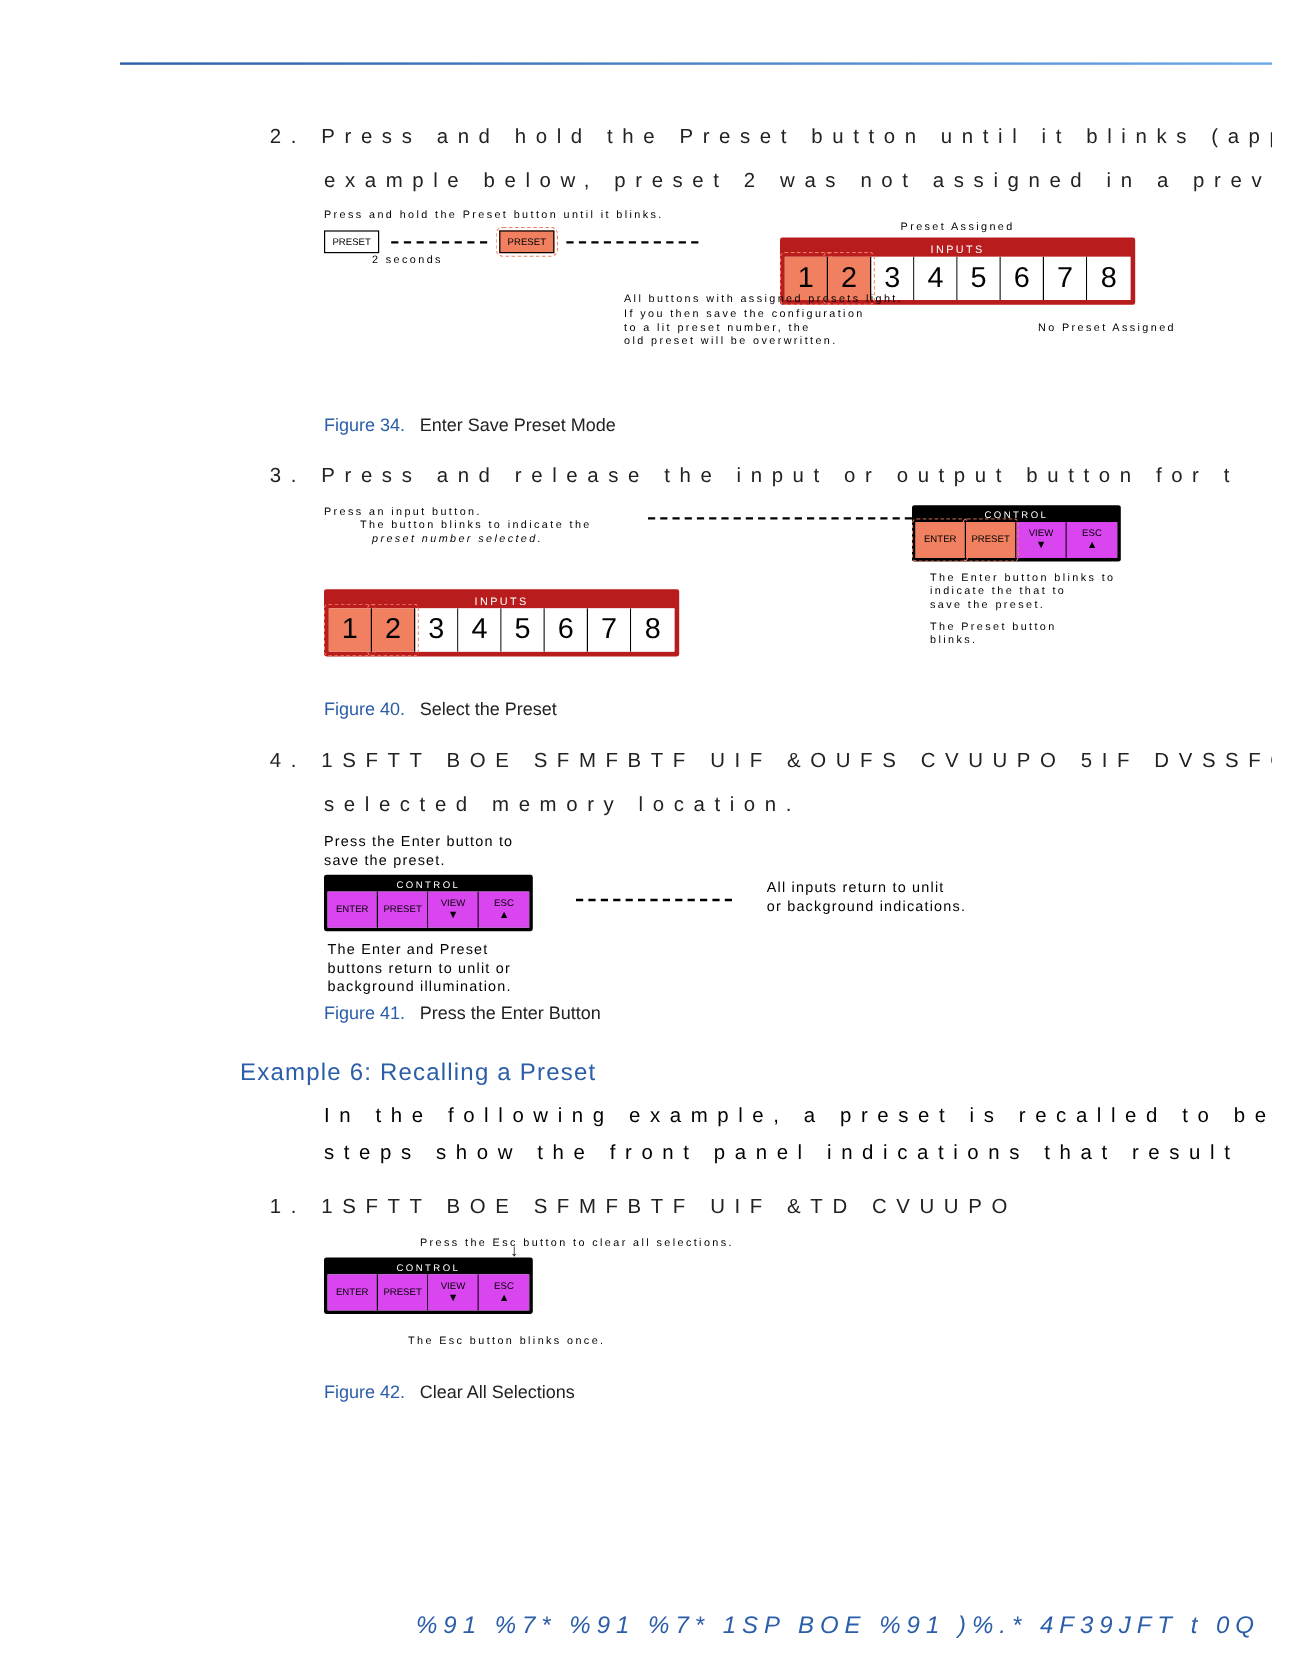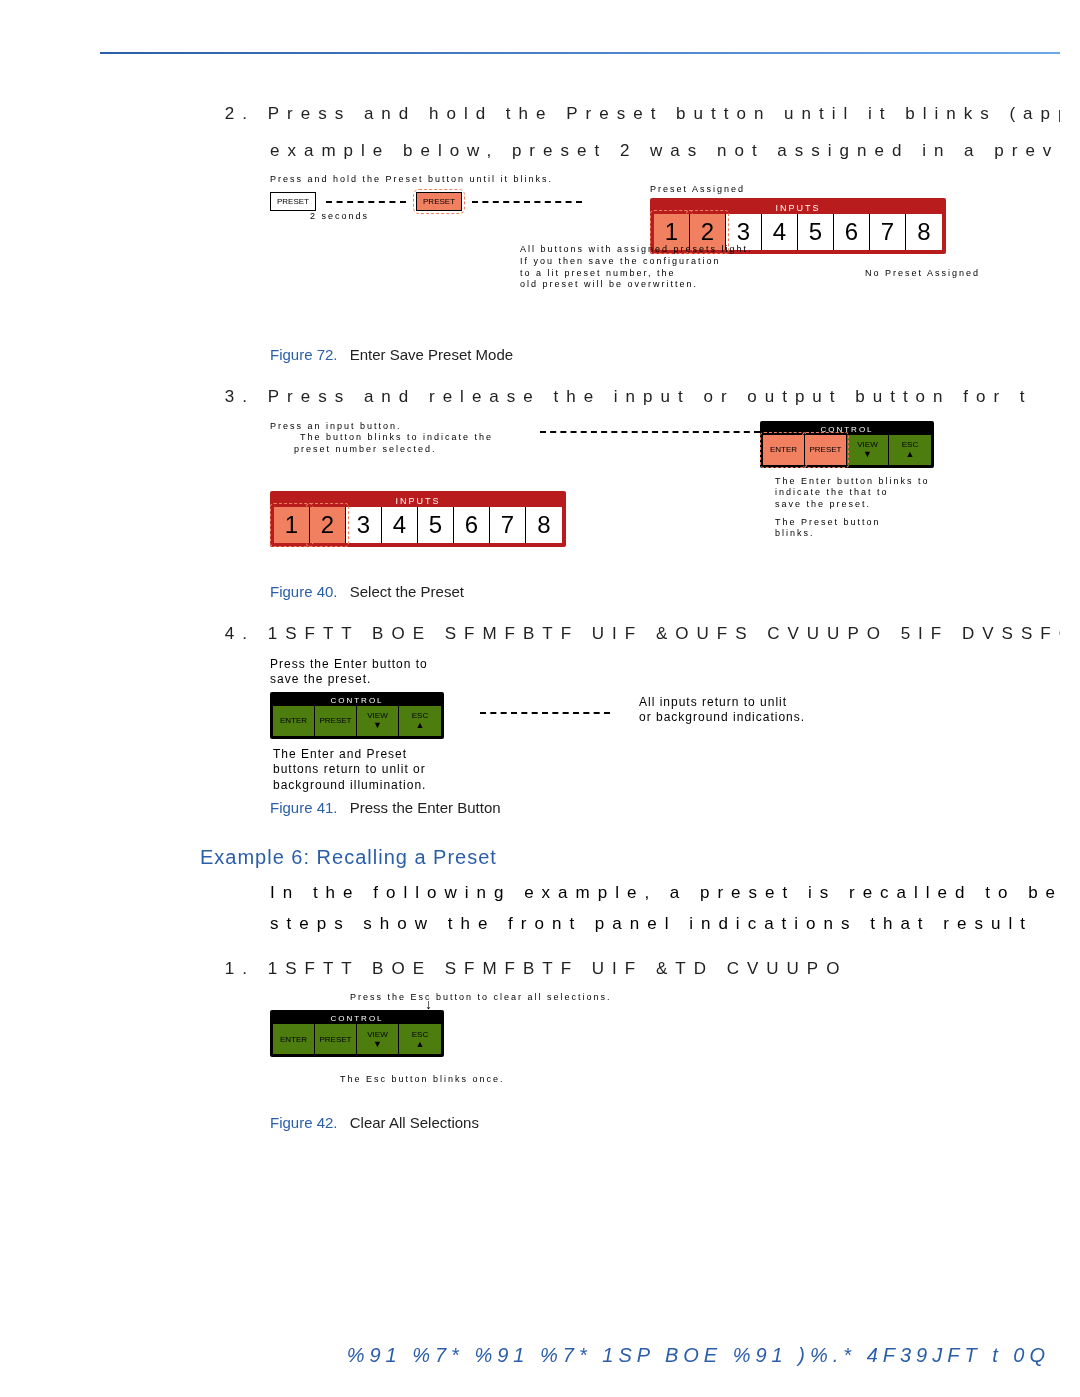--- a/index.html
+++ b/index.html
@@ -123,21 +123,21 @@
     border-radius: 2px;
     vertical-align: top;
   }
   .ctrl-inner { background: #fff; display: flex; }
   .ctrlbtn {
     width: 42px; height: 30px;
     border-right: 1px solid #000;
     display: flex; flex-direction: column;
     align-items: center; justify-content: center;
     font-size: 8px;
-    background: #4d7c0f;
+    background: #d946ef;
   }
   .ctrlbtn:last-child { border-right: none; }
   .ctrlbtn.hl { background: #f08060; position: relative; }
   .ctrlbtn.hl::after {
     content: '';
     position: absolute; inset: -3px;
     border: 1px dashed #f08060;
     border-radius: 4px;
     pointer-events: none;
   }
@@ -215,21 +215,21 @@
       <div class="tinytxt">Press and hold the Preset button until it blinks.</div>
       <div style="margin-top:6px; display:flex; align-items:center; gap:10px;">
         <span class="smallpreset">PRESET</span>
         <span class="dashline" style="width:80px;"></span>
         <span class="smallpreset hl">PRESET</span>
         <span class="dashline" style="width:110px;"></span>
       </div>
       <div class="tinytxt" style="margin-left:40px;">2 seconds</div>
     </div>
     <div class="nums">
-      <div class="tinytxt" style="text-align:left;margin-bottom:2px;">Preset Assigned</div>
+      <div class="tinytxt" style="text-align:center;margin-bottom:2px;">Preset Assigned</div>
       <div class="numstrip">
         <div class="striplabel">INPUTS</div>
         <div class="numstrip-inner">
           <div class="numcell hl">1</div>
           <div class="numcell hl">2</div>
           <div class="numcell">3</div>
           <div class="numcell">4</div>
           <div class="numcell">5</div>
           <div class="numcell">6</div>
           <div class="numcell">7</div>
@@ -242,34 +242,34 @@
       <div>If you then save the configuration</div>
       <div style="display:flex; justify-content:space-between;">
         <span>to a lit preset number, the</span>
         <span>No Preset Assigned</span>
       </div>
       <div>old preset will be overwritten.</div>
     </div>
   </div>
 
   <div class="figlabel">
-    <span class="fignum">Figure 72.</span>
+    <span class="fignum">Figure 34.</span>
     <span class="figtxt">Enter Save Preset Mode</span>
   </div>
 
   <div class="step">
     <span class="stepnum">3.</span>
     <span class="stepbody">Press and release the input or output button for t</span>
   </div>
 
   <div class="diagram fig40">
     <div class="lefttxt tinytxt">
       <div>Press an input button.</div>
       <div style="margin-left:30px;">The button blinks to indicate the</div>
-      <div style="margin-left:24px;">preset number selected.</div>
+      <div style="margin-left:40px;font-style:italic;">preset number selected.</div>
     </div>
     <div class="dash dashline"></div>
     <div class="nums">
       <div class="numstrip">
         <div class="striplabel">INPUTS</div>
         <div class="numstrip-inner">
           <div class="numcell hl">1</div>
           <div class="numcell hl">2</div>
           <div class="numcell">3</div>
           <div class="numcell">4</div>
@@ -308,20 +308,21 @@
 
   <div class="figlabel">
     <span class="fignum">Figure 40.</span>
     <span class="figtxt">Select the Preset</span>
   </div>
 
   <div class="step">
     <span class="stepnum">4.</span>
     <span class="stepbody">1SFTT BOE SFMFBTF UIF &amp;OUFS CVUUPO 5IF DVSSFOU DP</span>
   </div>
+  <div class="step indent">selected memory location.</div>
 
   <div class="diagram fig41">
     <div class="toptxt tinytxt10">
       <div>Press the Enter button to</div>
       <div>save the preset.</div>
     </div>
     <div class="ctrlbox">
       <div class="ctrl">
         <div class="ctrllabel">CONTROL</div>
         <div class="ctrl-inner">

